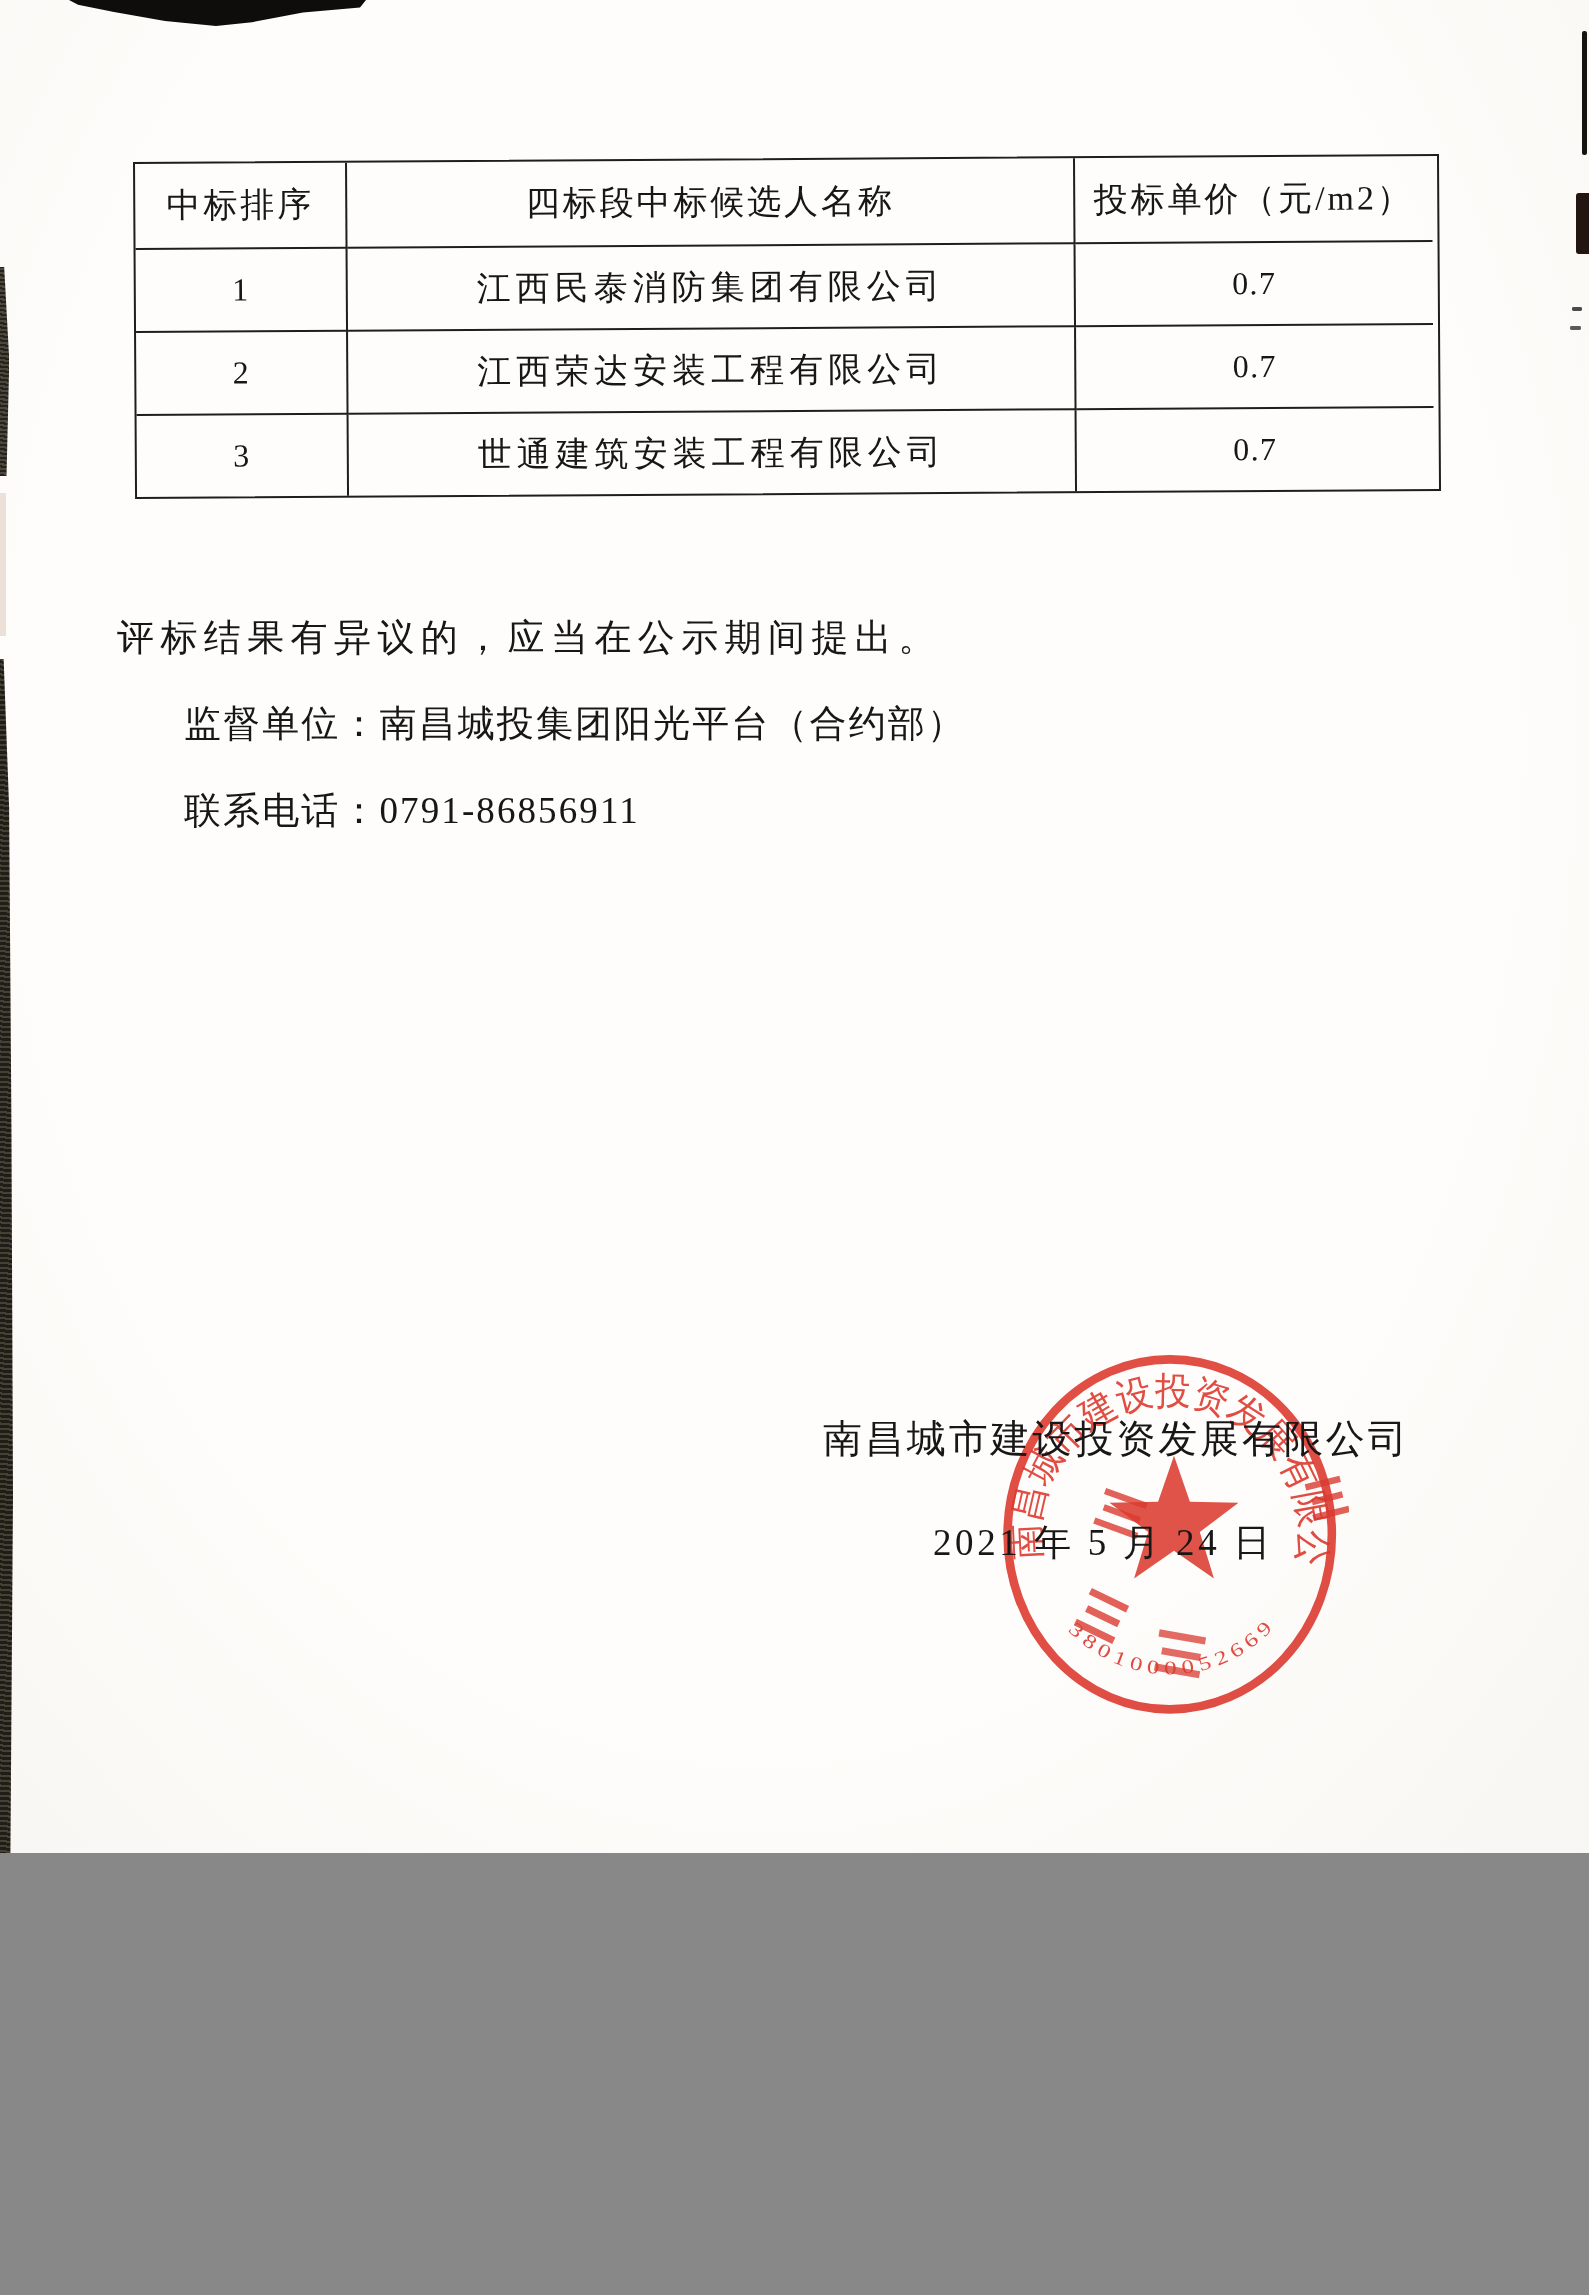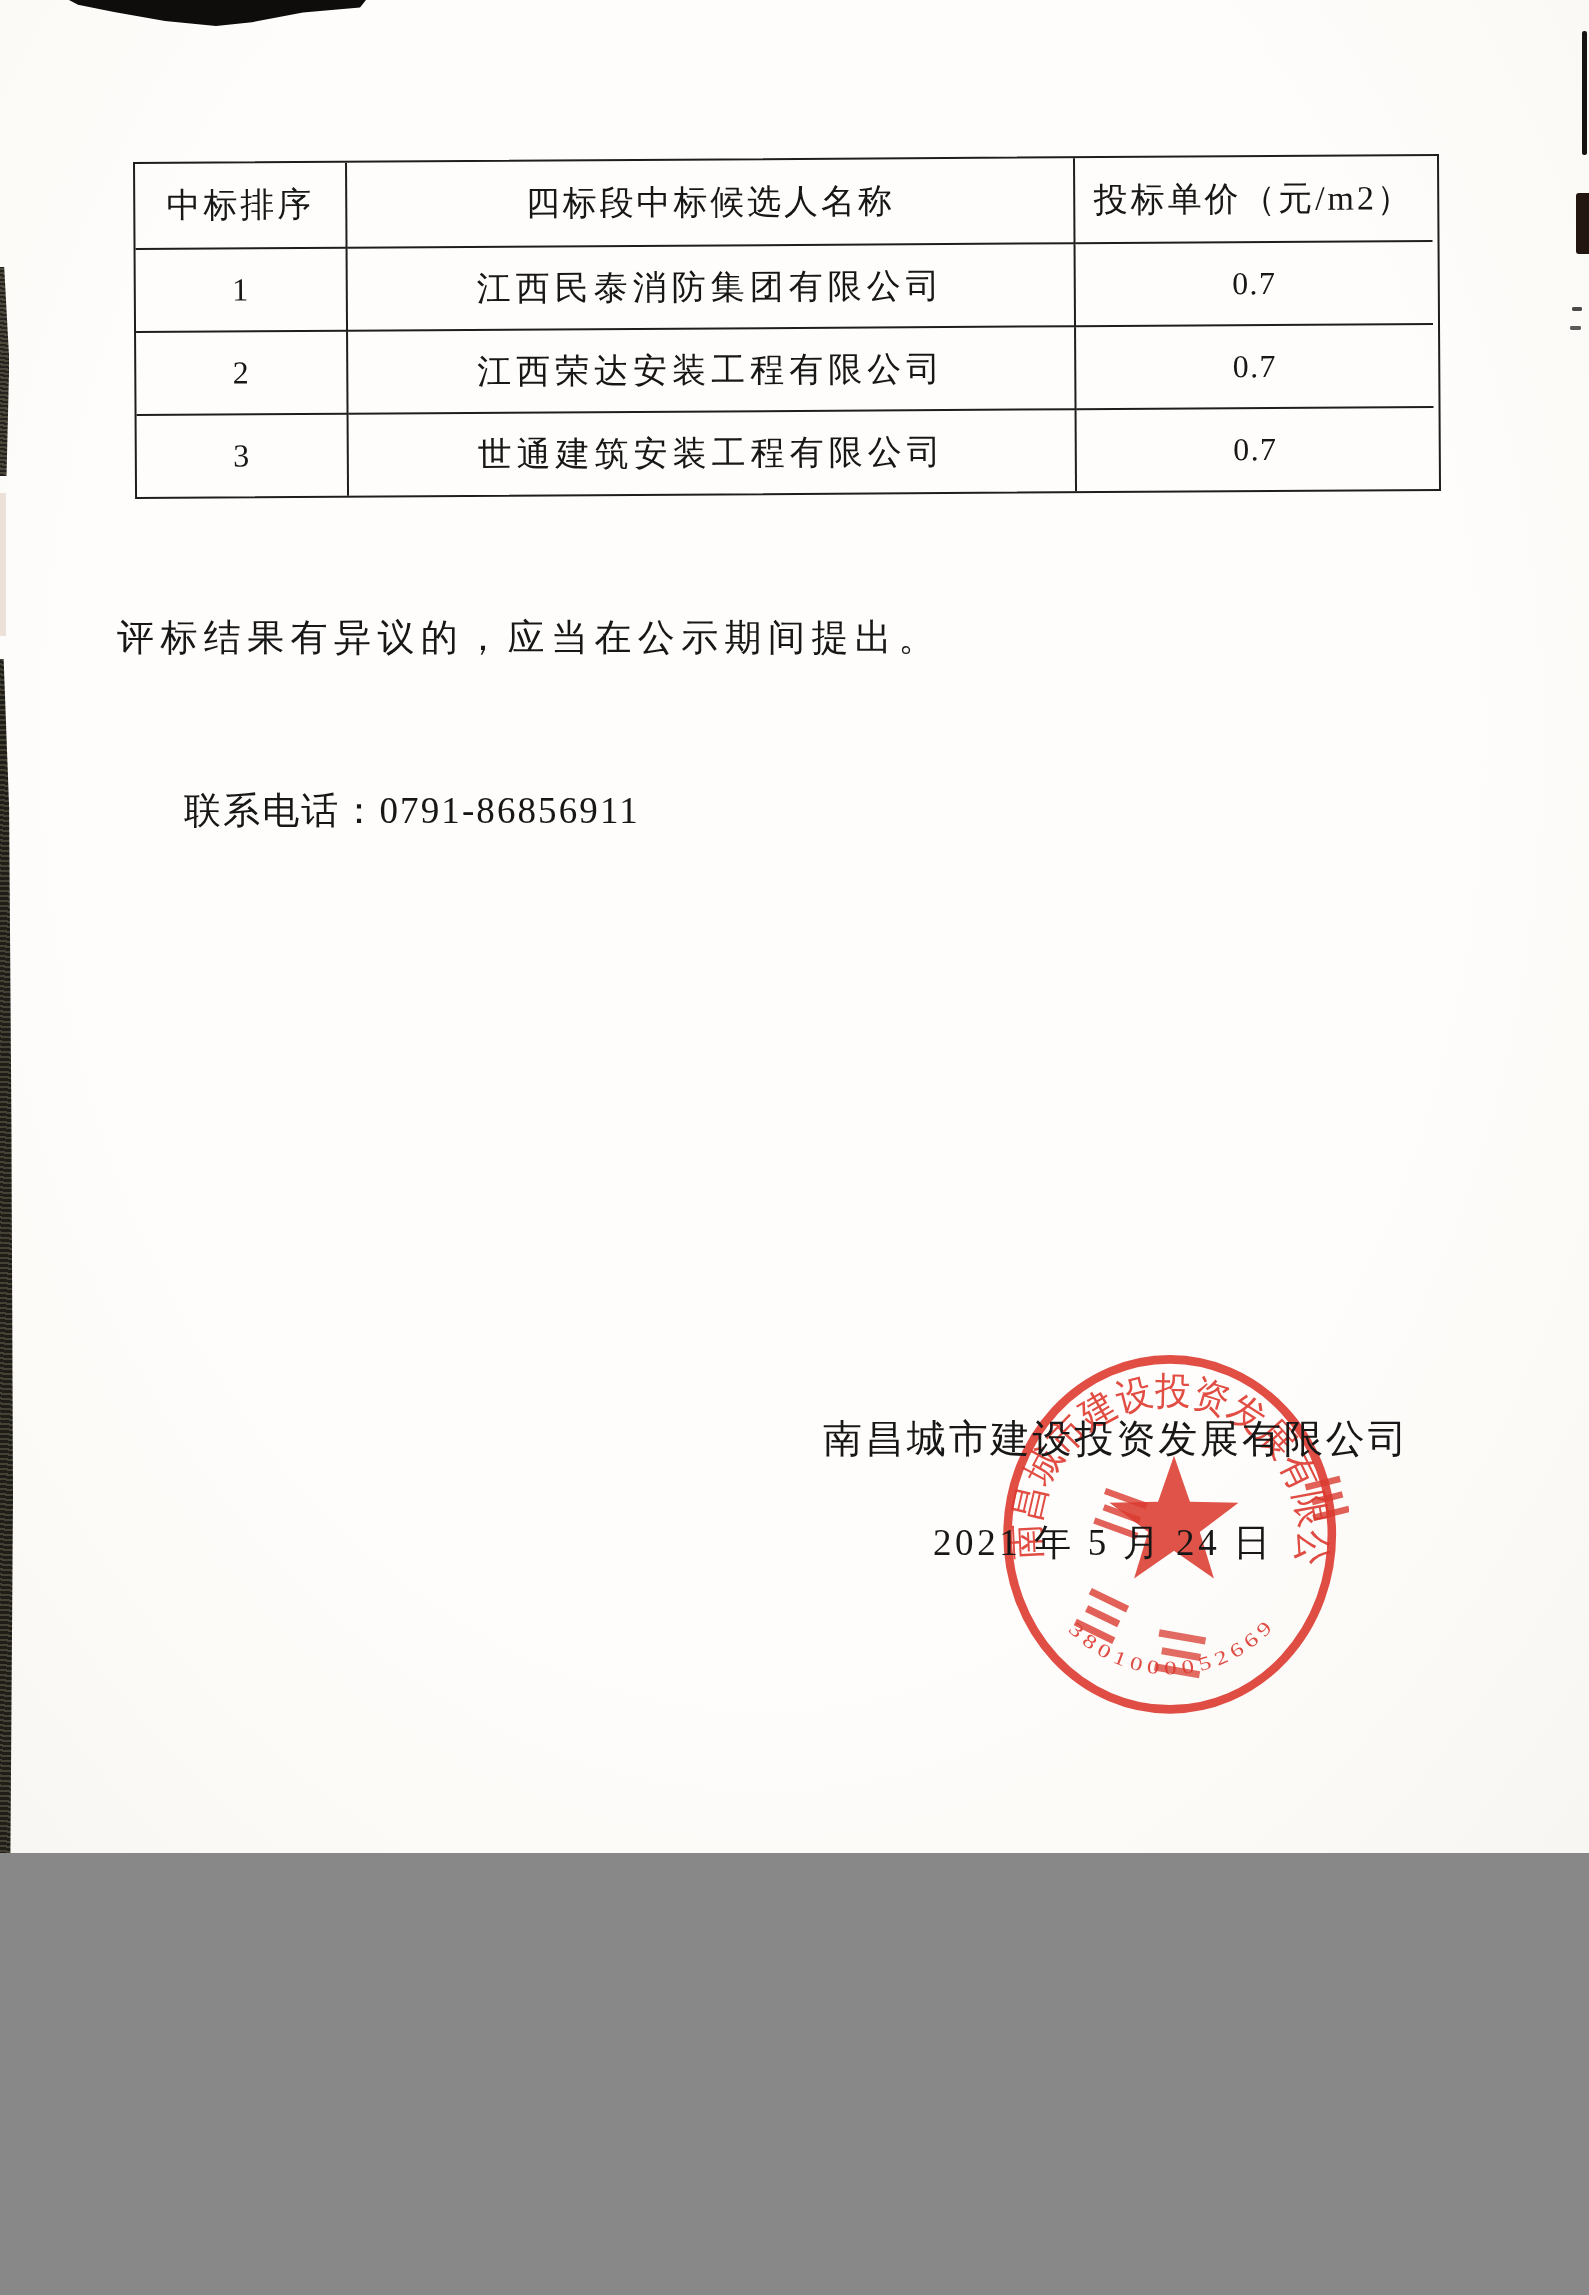--- a/index.html
+++ b/index.html
@@ -98,20 +98,21 @@
     <div class="cell body num">2</div>
     <div class="cell body name">江西荣达安装工程有限公司</div>
     <div class="cell body num last-col">0.7</div>
 
     <div class="cell body num last-row">3</div>
     <div class="cell body name last-row">世通建筑安装工程有限公司</div>
     <div class="cell body num last-col last-row">0.7</div>
   </div>
 
   <div class="textline notice2">评标结果有异议的，应当在公示期间提出。</div>
+  <div class="textline supervisor">监督单位：南昌城投集团阳光平台（合约部）</div>
   <div class="textline phone">联系电话：0791-86856911</div>
 
   <div class="textline sig-company">南昌城市建设投资发展有限公司</div>
   <div class="textline sig-date">2021 年 5 月 24 日</div>
 
   <svg class="seal" viewBox="0 0 490 516" xmlns="http://www.w3.org/2000/svg">
     <ellipse cx="239" cy="255" rx="227" ry="245" fill="none" stroke="#dc2a20" stroke-width="12" opacity="0.9"></ellipse>
     <polygon fill="#d92b20" opacity="0.88" transform="translate(245,240)" points="0,-95 22.3,-30.8 90.3,-29.4 36.1,11.8 55.9,76.9 0,38 -55.9,76.9 -36.1,11.8 -90.3,-29.4 -22.3,-30.8"></polygon>
     <defs>
       <path id="sealTopArc" d="M 67 318 A 183 183 0 1 1 411 318"></path>

